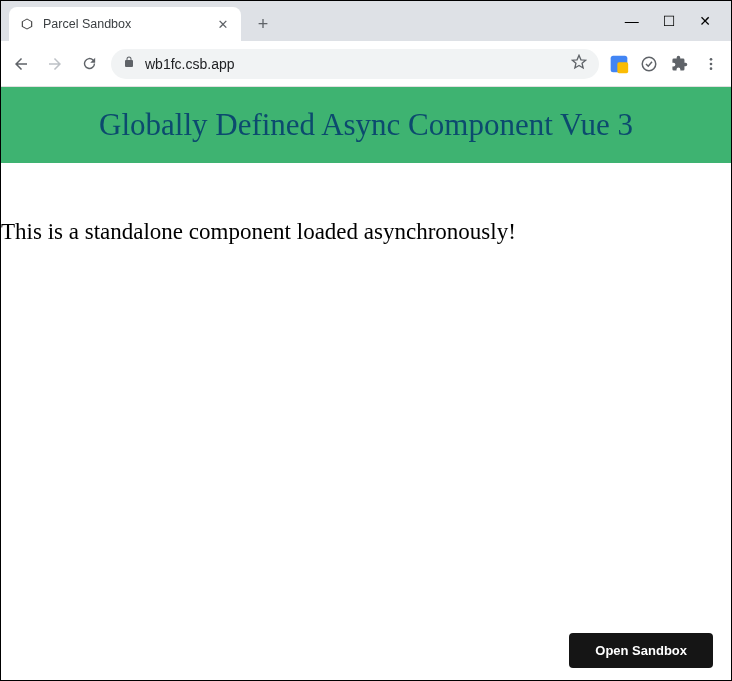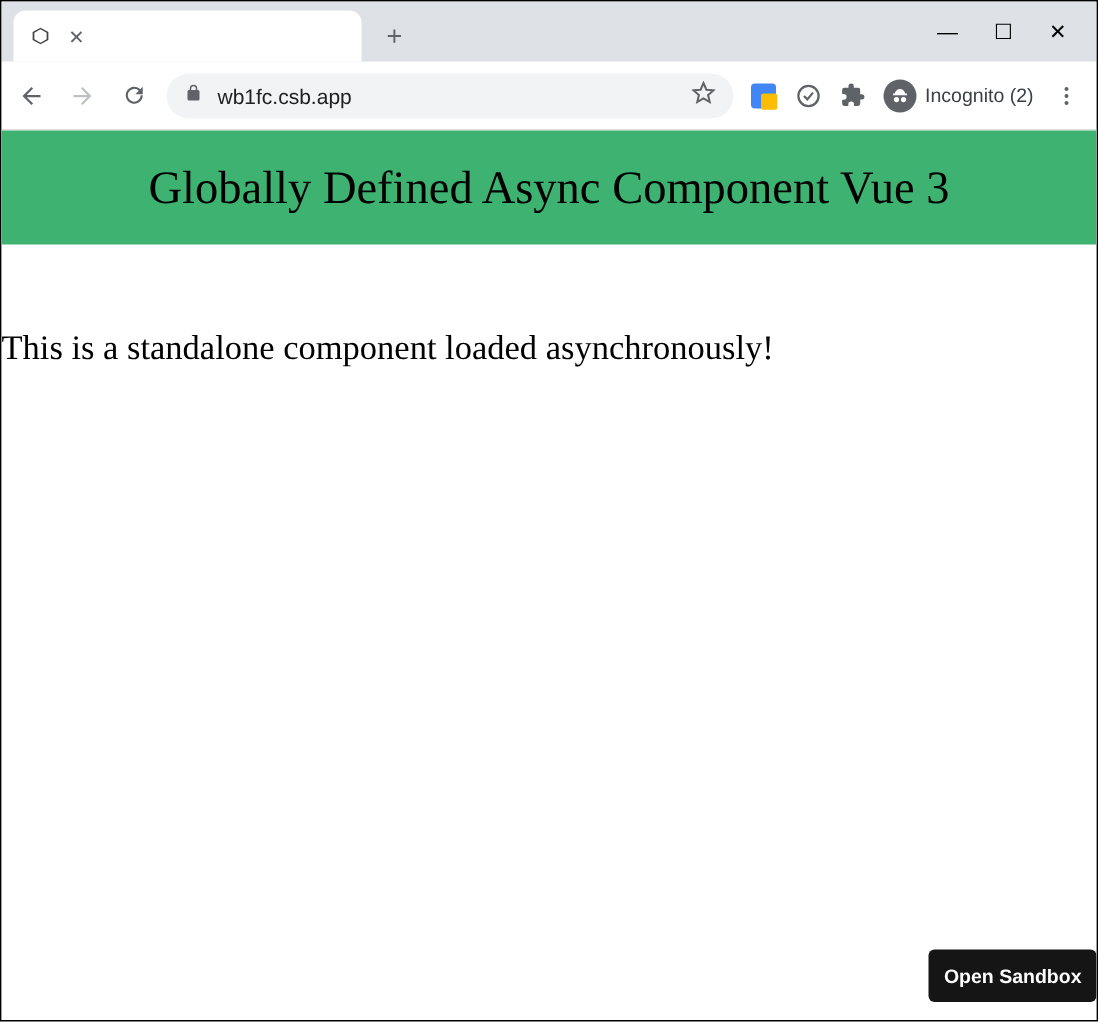--- a/index.html
+++ b/index.html
@@ -70,56 +70,57 @@
     }
     .green-header {
       background: #3eb371;
       padding: 20px 10px;
       text-align: center;
     }
     .green-header h1 {
       font-family: "Times New Roman", serif;
       font-weight: normal;
       font-size: 31px;
-      color: #000000;
+      color: #0c4a6e;
     }
     .body-text {
       text-align: left;
       padding-top: 56px;
       font-family: "Times New Roman", serif;
       font-size: 23px;
       color: #000;
     }
     .open-sandbox {
       position: absolute;
       bottom: 18px;
-      right: 0;
+      right: 18px;
       background: #151515;
       color: #fff;
       border: none;
       border-radius: 4px;
-      padding: 10px 10px;
+      padding: 10px 26px;
       font-size: 13px;
       font-weight: 600;
       font-family: -apple-system, BlinkMacSystemFont, "Segoe UI", Arial, sans-serif;
     }
     .ext-icon {
       width: 20px; height: 20px; display:flex; align-items:center; justify-content:center;
     }
   </style>
 </head>
 <body>
 
 <div class="titlebar">
   <div class="tab">
     <span class="favicon">
       <svg width="14" height="14" viewBox="0 0 24 24">
           <path fill="#444" d="M21 16.5l-9 5-9-5v-9l9-5 9 5v9zM12 4.3L5 8.2v7.6l7 3.9 7-3.9V8.2l-7-3.9z"></path>
         </svg>
     </span>
+    <span class="title">Parcel Sandbox</span>
     <span class="close">✕</span>
   </div>
   <div class="newtab">+</div>
   <div class="window-controls">
     <span>—</span>
     <span>☐</span>
     <span>✕</span>
   </div>
 </div>
 
@@ -162,28 +163,20 @@
     <svg width="18" height="18" viewBox="0 0 24 24">
         <circle cx="12" cy="12" r="9" fill="none" stroke="#5f6368" stroke-width="2"></circle>
         <path d="M8 12l3 3 5-6" fill="none" stroke="#5f6368" stroke-width="2"></path>
       </svg>
   </div>
   <div class="ext-icon">
     <svg width="17" height="17" viewBox="0 0 24 24">
         <path fill="#5f6368" d="M20.5 11H19V7a2 2 0 0 0-2-2h-4V3.5a2.5 2.5 0 0 0-5 0V5H4a2 2 0 0 0-2 2v3.8h1.5a2.7 2.7 0 0 1 0 5.4H2V20a2 2 0 0 0 2 2h3.8v-1.5a2.7 2.7 0 0 1 5.4 0V22H17a2 2 0 0 0 2-2v-4h1.5a2.5 2.5 0 0 0 0-5z"></path>
       </svg>
   </div>
-  <div class="incognito-badge">
-    <span class="incognito-icon">
-      <svg width="14" height="14" viewBox="0 0 24 24">
-          <path fill="#fff" d="M12 4c-3 0-5 2-6 5H4v2h16V9h-2c-1-3-3-5-6-5zm-4 9a3 3 0 1 0 0 6 3 3 0 0 0 0-6zm8 0a3 3 0 1 0 0 6 3 3 0 0 0 0-6z"></path>
-        </svg>
-    </span>
-    <span>Incognito (2)</span>
-  </div>
   <div class="nav-btn">
     <svg width="16" height="16" viewBox="0 0 24 24">
         <circle cx="12" cy="5" r="2" fill="#5f6368"></circle>
         <circle cx="12" cy="12" r="2" fill="#5f6368"></circle>
         <circle cx="12" cy="19" r="2" fill="#5f6368"></circle>
       </svg>
   </div>
 </div>
 
 <div class="content">

